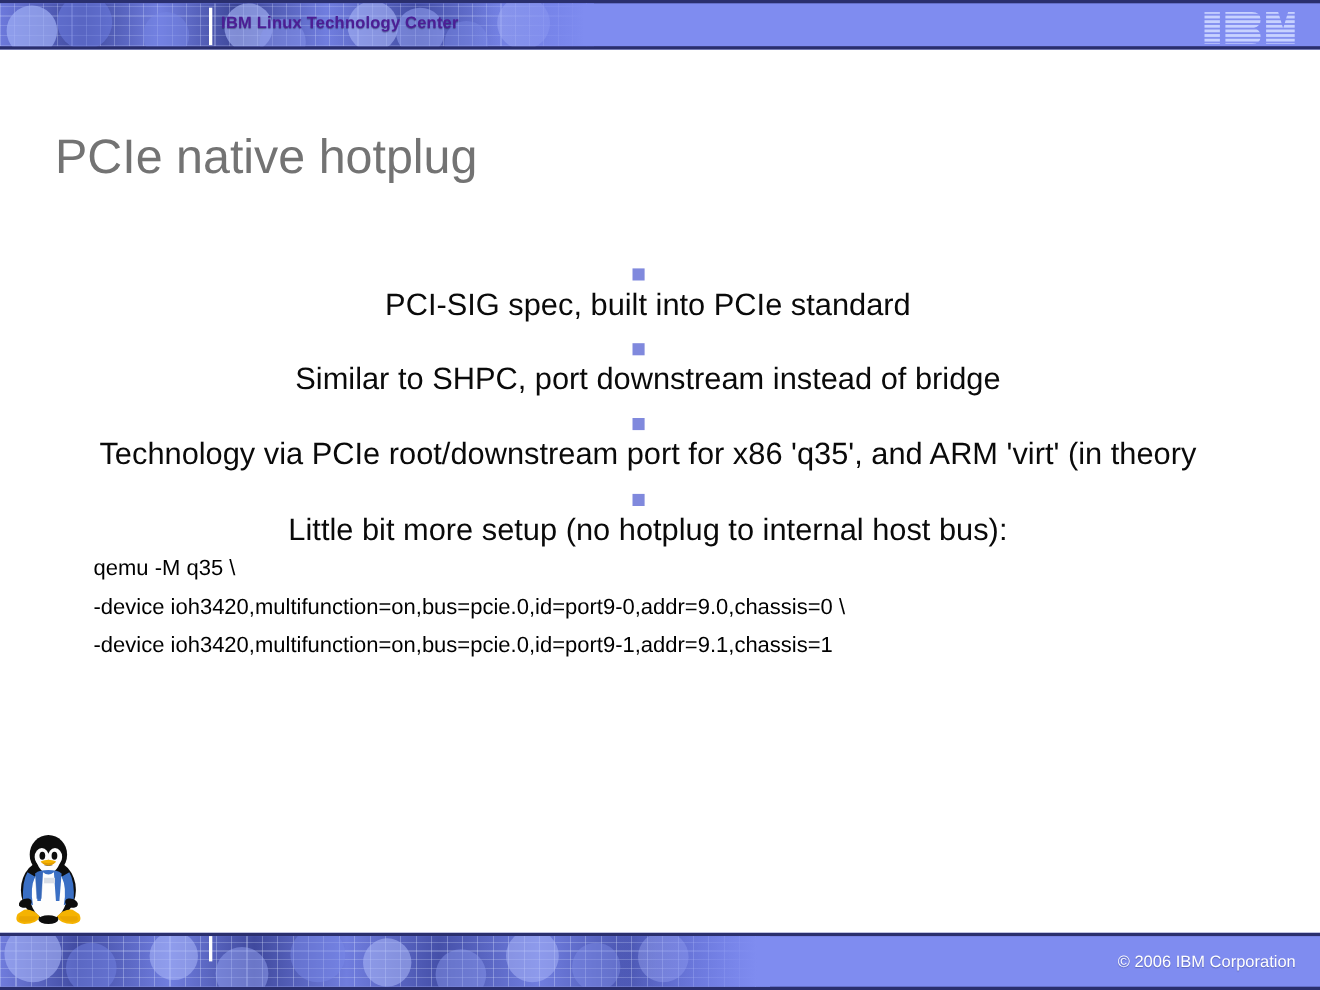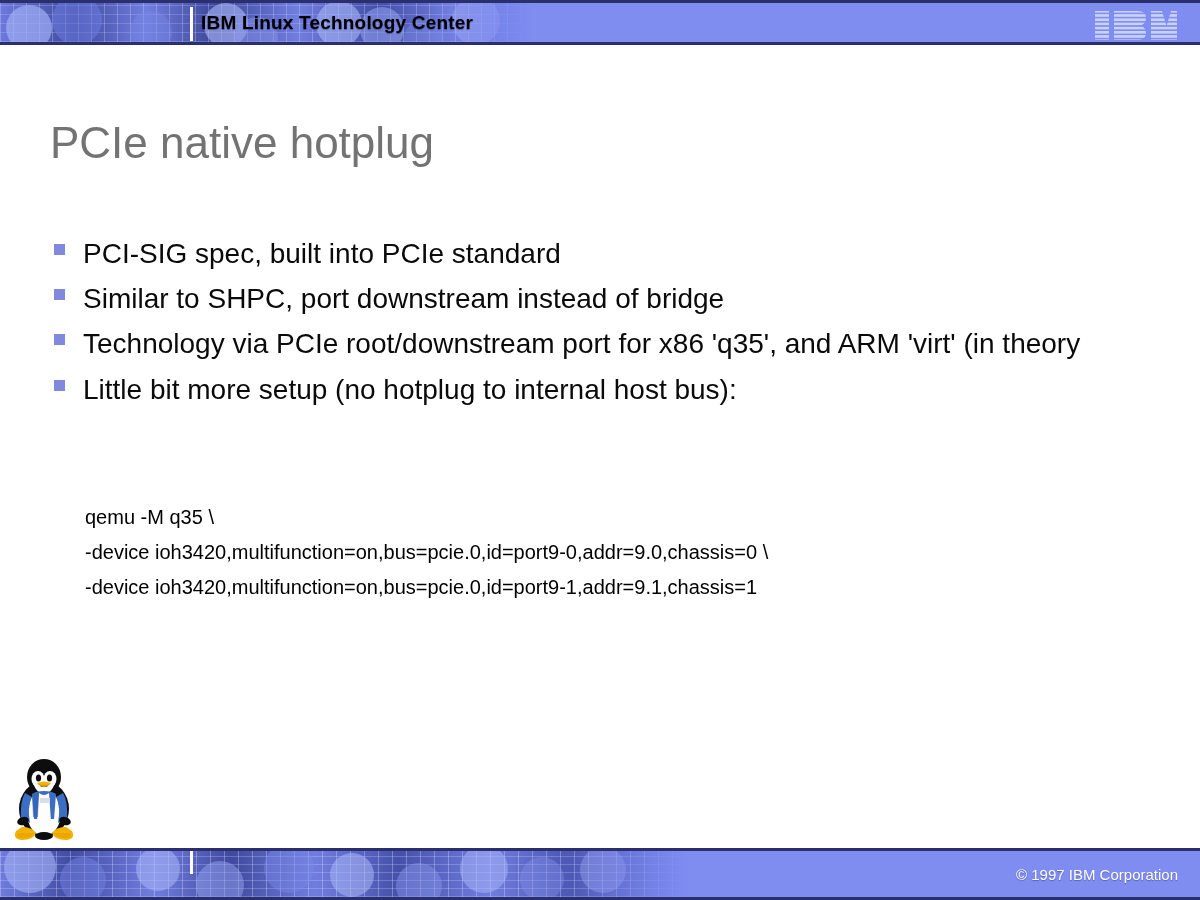--- a/index.html
+++ b/index.html
@@ -84,22 +84,22 @@
     left: 190px;
     top: 4px;
     width: 3px;
     height: 34px;
     background: #ffffff;
   }
   .header-title {
     position: absolute;
     left: 201px;
     top: 9px;
-    color: #000000;
-    font-size: 19px;
+    color: #4c1d95;
+    font-size: 15px;
     font-weight: bold;
     letter-spacing: 0.2px;
     white-space: nowrap;
     text-shadow: 0 1px 1px rgba(20,25,70,0.45);
   }
   
   .ibm-logo {
     position: absolute;
     right: 22px;
     top: 7px;
@@ -120,22 +120,23 @@
 
   
   .bullets {
     position: absolute;
     left: 54px;
     top: 232px;
     width: 1070px;
   }
   .bullet-row {
     display: flex;
-    align-items: flex-start;
+    align-items: center;
     margin-bottom: 1px;
+    flex-direction: column;
   }
   .bullet-mark {
     flex: 0 0 auto;
     width: 11px;
     height: 11px;
     background: #8089dd;
     margin-top: 12px;
     margin-right: 18px;
   }
   .bullet-text {
@@ -365,16 +366,16 @@
       <div class="circ" style="left:330px;top:2px;   width:44px; height:44px; background:rgba(172,184,248,0.55);"></div>
       <div class="circ" style="left:396px;top:12px;  width:46px; height:46px; background:rgba(138,153,237,0.48);"></div>
       <div class="circ" style="left:460px;top:-6px;  width:48px; height:48px; background:rgba(168,181,247,0.52);"></div>
       <div class="circ" style="left:520px;top:6px;   width:44px; height:44px; background:rgba(130,146,234,0.42);"></div>
       <div class="circ" style="left:580px;top:-4px;  width:46px; height:46px; background:rgba(170,182,247,0.38);"></div>
       <div class="footer-fade"></div>
     </div>
 
     <div class="footer-divider"></div>
 
-    <div class="footer-copyright">© 1997 IBM Corporation</div>
+    <div class="footer-copyright">© 2006 IBM Corporation</div>
   </div>
 
 </div>
 
 </body></html>

